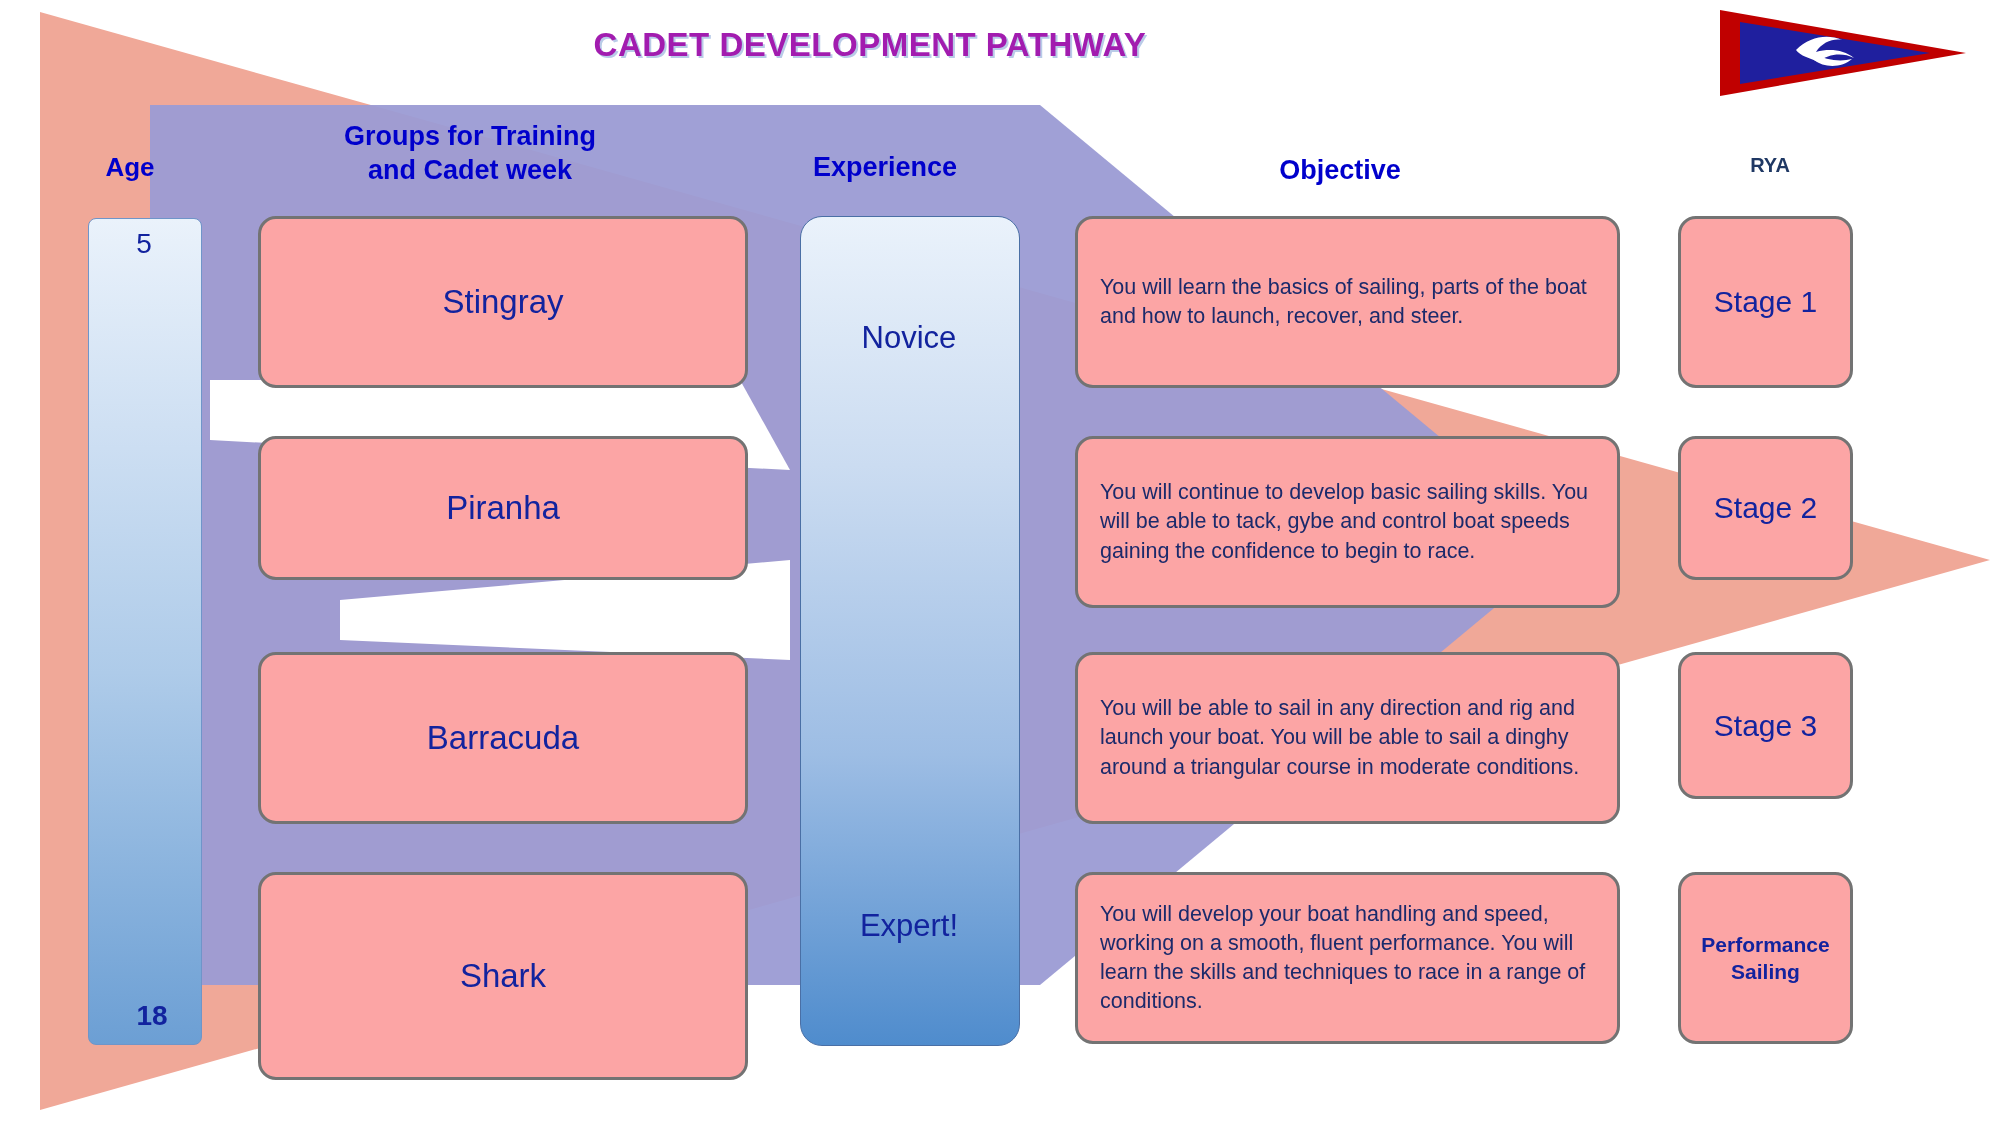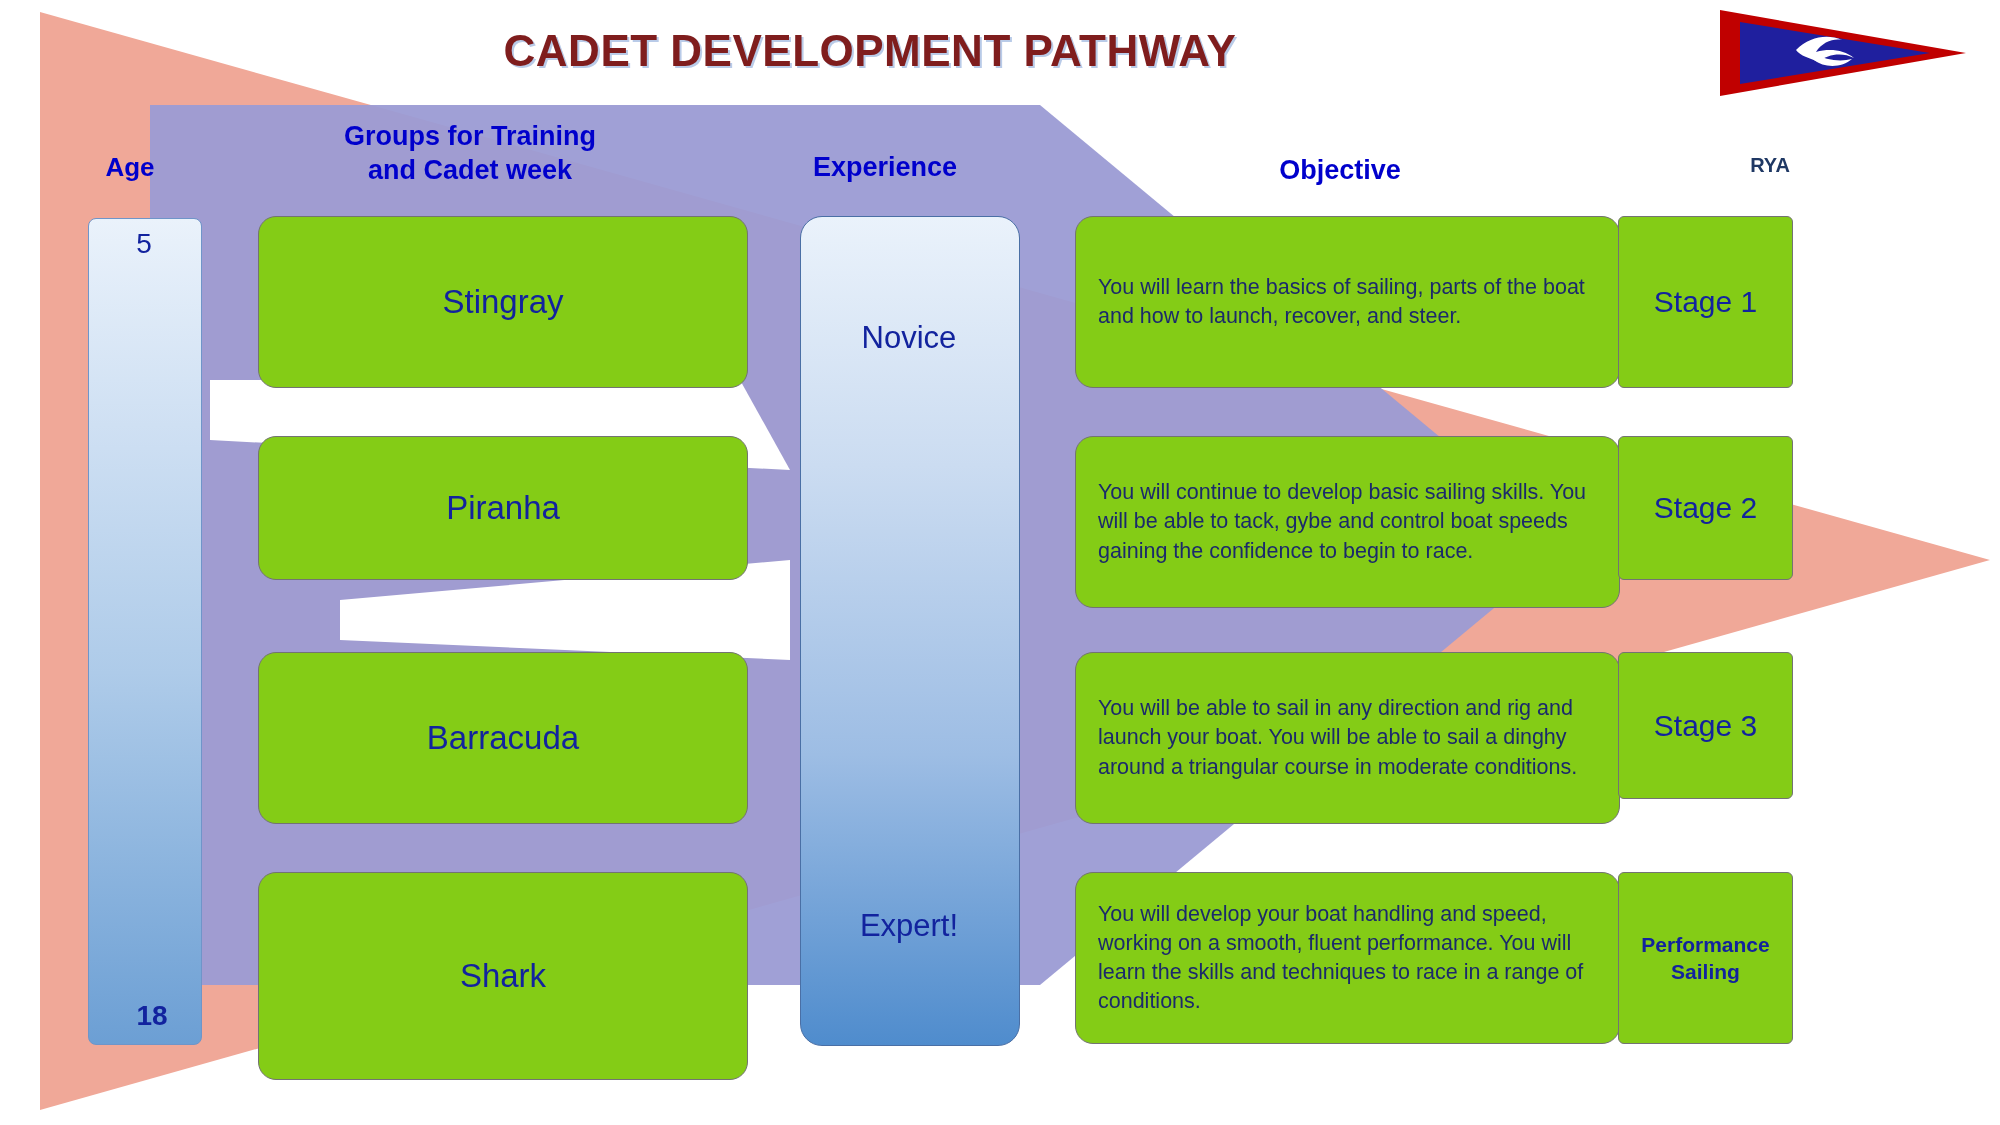--- a/index.html
+++ b/index.html
@@ -24,23 +24,23 @@
     width: 2000px; height: 1125px;
     pointer-events: none;
   }
   
   #title {
     position: absolute;
     left: 330px;
     top: 26px;
     width: 1080px;
     text-align: center;
-    font-size: 44px;
+    font-size: 33px;
     font-weight: bold;
-    color: #7f1d1d;
+    color: #a21caf;
     letter-spacing: 0.5px;
     text-shadow: 2px 2px 0 #b9cbe8;
   }
   
   #logo {
     position: absolute;
     left: 1718px;
     top: 8px;
     width: 250px;
     height: 90px;
@@ -76,22 +76,22 @@
     font-size: 28px;
     color: #12239e;
   }
   #age-top { left: 88px; top: 228px; }
   #age-bot { left: 96px; top: 1000px; font-weight: bold; }
 
   
   .box {
     position: absolute;
     border-radius: 18px;
-    border: 1px solid #737373;
-    background: #84cc16;
+    border: 3px solid #737373;
+    background: #fca5a5;
     box-sizing: border-box;
   }
   .group-box {
     left: 258px;
     width: 490px;
     display: flex;
     align-items: center;
     justify-content: center;
     font-size: 33px;
     color: #12239e;
@@ -134,29 +134,28 @@
     line-height: 1.35;
     color: #1b2a6b;
   }
   #obj-0 { top: 216px; height: 172px; }
   #obj-1 { top: 436px; height: 172px; }
   #obj-2 { top: 652px; height: 172px; }
   #obj-3 { top: 872px; height: 172px; }
 
   
   .rya-box {
-    left: 1618px;
+    left: 1678px;
     width: 175px;
     display: flex;
     align-items: center;
     justify-content: center;
     text-align: center;
     font-size: 30px;
     color: #12239e;
-    border-radius: 6px;
   }
   #rya-0 { top: 216px; height: 172px; }
   #rya-1 { top: 436px; height: 144px; }
   #rya-2 { top: 652px; height: 147px; }
   #rya-3 { top: 872px; height: 172px; font-size: 21px; font-weight: bold; line-height: 1.3; }
 </style>
 </head>
 <body>
 
 <div id="page">

